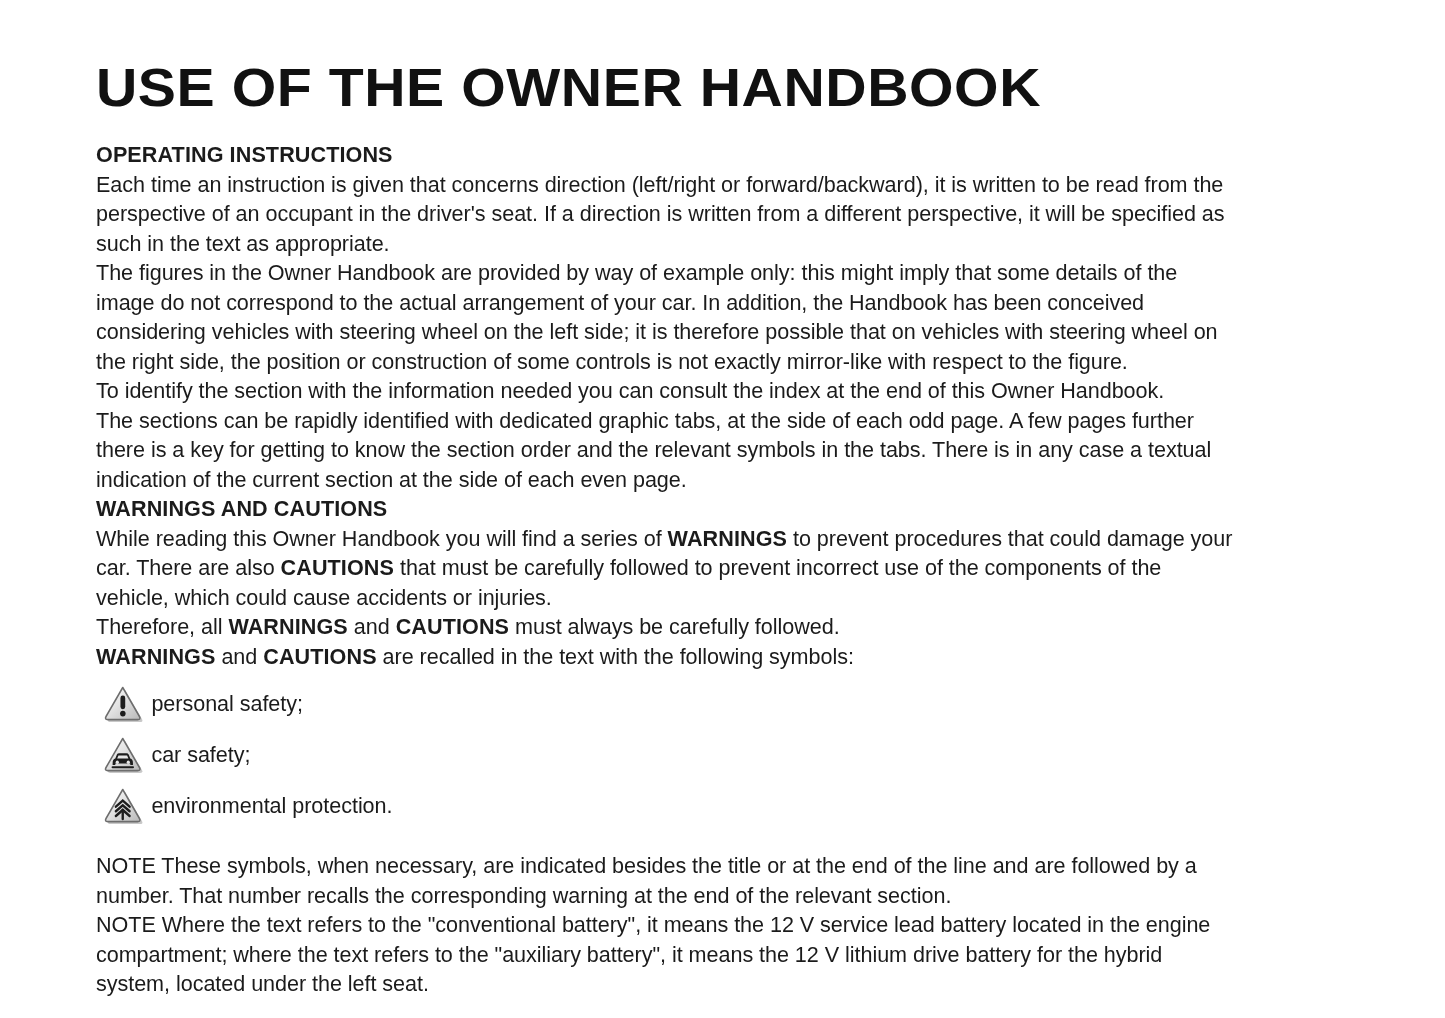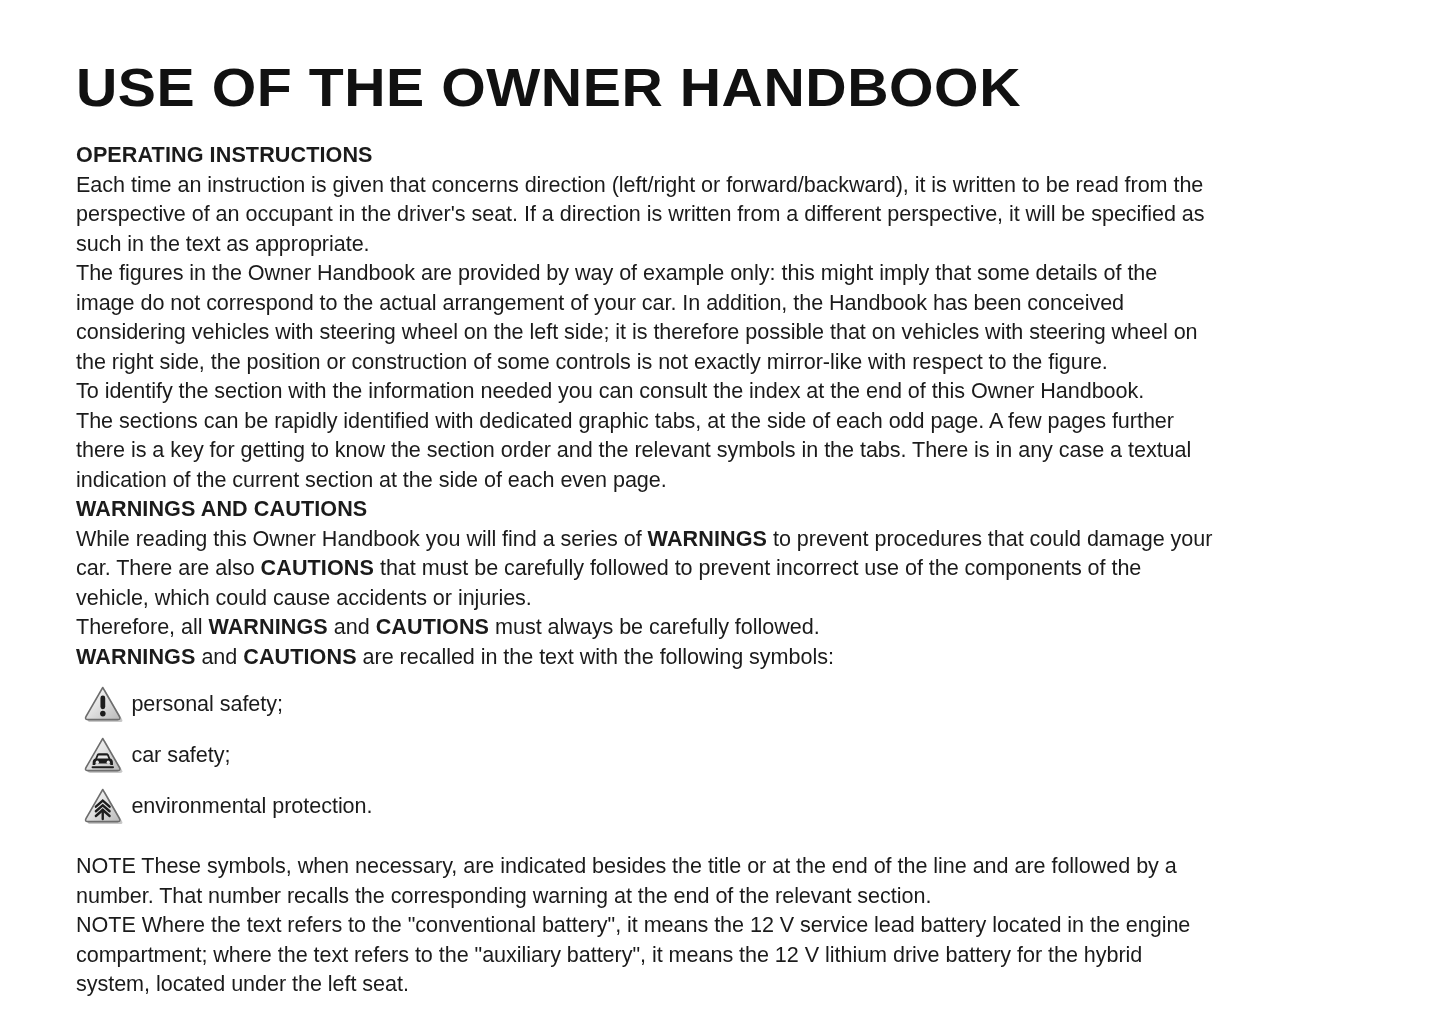--- a/index.html
+++ b/index.html
@@ -16,21 +16,21 @@
     color: #1a1a1a;
     -webkit-font-smoothing: antialiased;
   }
 
   .page {
     position: relative;
     width: 1292px;
     height: 1018px;
     background: #ffffff;
     box-sizing: border-box;
-    padding: 60px 118px 0 76px;
+    padding: 60px 118px 0 96px;
   }
 
   
   .page-title {
     font-family: "Liberation Sans", sans-serif;
     font-weight: 700;
     font-size: 54px;
     line-height: 1.0;
     letter-spacing: 0.5px;
     color: #111111;

